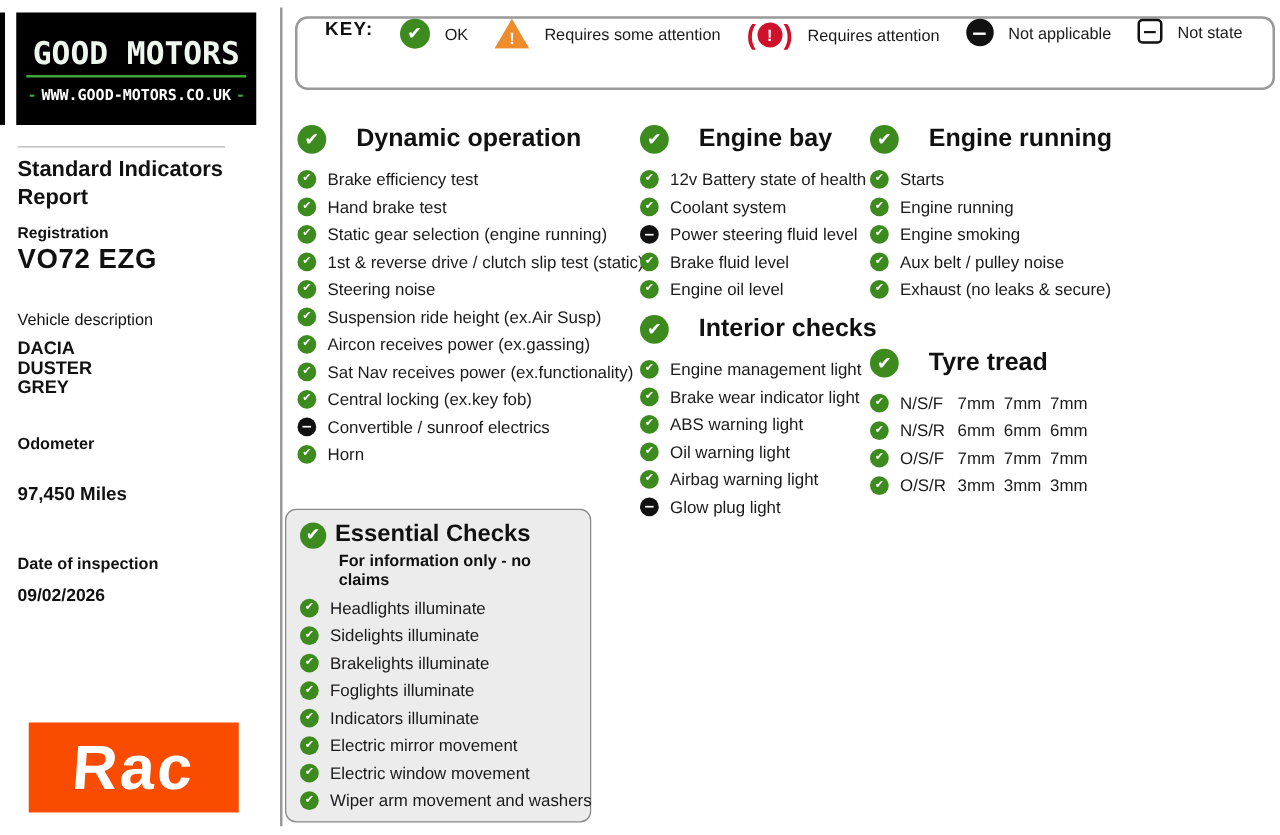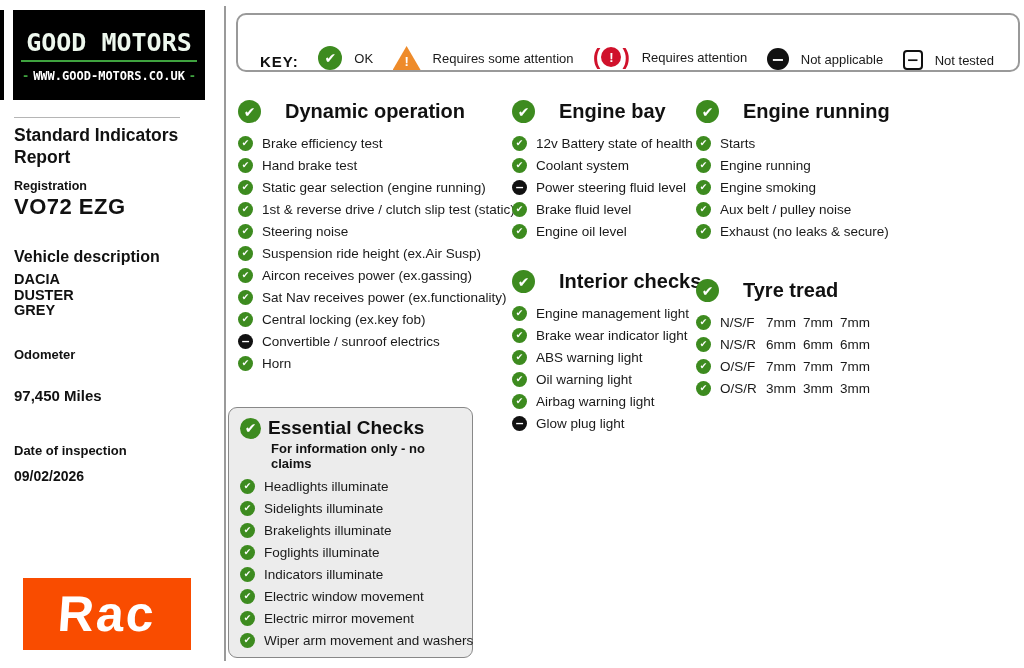--- a/index.html
+++ b/index.html
@@ -21,35 +21,35 @@
   .logo-underline{width:176px;height:2px;background:var(--logo_green);margin:3px 0 7px 0;}
   .logo-url{font-family:"DejaVu Sans Mono",monospace;font-weight:bold;font-size:12px;
     color:#fff;white-space:nowrap;display:flex;align-items:center;gap:4px;}
   .logo-url::before,.logo-url::after{content:"-";color:var(--logo_green);font-weight:bold;}
 
   .sb{position:absolute;left:14px;white-space:pre-line;}
   .hr1{position:absolute;left:14px;top:117px;width:166px;height:1px;background:#b5b5b5;}
   .report-title{top:125px;width:185px;font-size:17.5px;font-weight:bold;line-height:1.25;}
   .reg-label{top:179px;font-size:12.5px;font-weight:bold;}
   .reg-value{top:194px;font-size:22px;font-weight:bold;letter-spacing:.5px;}
-  .veh-label{top:248px;font-size:16px;font-weight:bold;}
+  .veh-label{top:248px;font-size:13px;font-weight:normal;}
   .veh-lines{top:272px;font-size:14.5px;font-weight:bold;line-height:1.08;}
   .odo-label{top:347px;font-size:13px;font-weight:bold;}
   .odo-value{top:387px;font-size:15px;font-weight:bold;}
   .doi-label{top:443px;font-size:13px;font-weight:bold;}
   .doi-value{top:468px;font-size:14px;font-weight:bold;}
 
   .rac{position:absolute;left:23px;top:578px;width:168px;height:72px;background:var(--rac_orange);
     display:flex;align-items:center;justify-content:center;}
   .rac span{color:#fff;font-weight:bold;font-size:50px;letter-spacing:2px;transform:skewX(-4deg);
     font-family:"Liberation Sans",sans-serif;}
 
   
   .keybar{position:absolute;left:236px;top:13px;width:784px;height:59px;border:2px solid #999;
-    border-radius:10px;background:#fff;display:flex;align-items:flex-end;
+    border-radius:10px;background:#fff;display:flex;align-items:flex-start;
     padding:0 24px 0 22px;justify-content:space-between;}
   .key-label{font-size:15px;font-weight:bold;letter-spacing:1px;}
   .kitem{display:flex;align-items:center;gap:12px;}
   .kitem .txt{font-size:13px;color:#1a1a1a;white-space:nowrap;}
 
   .k-ok{width:24px;height:24px;border-radius:50%;background:var(--green);color:#fff;
     display:flex;align-items:center;justify-content:center;font-family:"DejaVu Sans",sans-serif;}
   .k-ok::after{content:"✔";font-size:14px;font-weight:bold;}
   .k-tri{width:28px;height:24px;background:var(--orange);
     clip-path:polygon(50% 0,100% 100%,0 100%);position:relative;}
@@ -83,21 +83,21 @@
 
   .row{display:flex;align-items:center;gap:9px;height:22px;white-space:nowrap;}
   .ci{width:15px;height:15px;border-radius:50%;background:var(--green);color:#fff;
     display:flex;align-items:center;justify-content:center;flex:0 0 auto;
     font-family:"DejaVu Sans",sans-serif;}
   .ci::after{content:"✔";font-size:9px;font-weight:bold;}
   .row[data-status="na"] .ci,.trow[data-status="na"] .ci{background:#111;}
   .row[data-status="na"] .ci::after,.trow[data-status="na"] .ci::after{content:"−";font-size:11px;}
   .row .lbl{font-size:13.5px;color:#1a1a1a;}
 
-  .sub2{margin-top:28px;}
+  .sub2{margin-top:10px;}
   .sub3{margin-top:37px;}
 
   .trow{display:flex;align-items:center;height:22px;white-space:nowrap;}
   .trow .ci{margin-right:9px;}
   .tlabel{font-size:13.5px;color:#1a1a1a;width:46px;}
   .tval{font-size:13.5px;color:#1a1a1a;margin-right:7px;}
 
   
   .ebox{position:absolute;left:228px;top:407px;width:245px;height:251px;background:#ececec;
     border:1.5px solid #888;border-radius:9px;padding:9px 11px;}
@@ -153,21 +153,21 @@
           <span class="ac"></span>
         </span>
       <span class="txt">Requires attention</span>
     </span>
     <span class="kitem">
       <span class="k-na"></span>
       <span class="txt">Not applicable</span>
     </span>
     <span class="kitem">
       <span class="k-nt"></span>
-      <span class="txt">Not tested</span>
+      <span class="txt">Not state</span>
     </span>
   </div>
 
   <div class="col" id="col1">
     <div class="sec-h">
       <span class="hci"></span>
       <span class="ht">Dynamic operation</span>
     </div>
     <div class="row" data-status="ok">
         <span class="ci"></span>
@@ -236,25 +236,25 @@
     <div class="row" data-status="ok">
         <span class="ci"></span>
         <span class="lbl">Foglights illuminate</span>
       </div>
     <div class="row" data-status="ok">
         <span class="ci"></span>
         <span class="lbl">Indicators illuminate</span>
       </div>
     <div class="row" data-status="ok">
         <span class="ci"></span>
+        <span class="lbl">Electric mirror movement</span>
+      </div>
+    <div class="row" data-status="ok">
+        <span class="ci"></span>
         <span class="lbl">Electric window movement</span>
-      </div>
-    <div class="row" data-status="ok">
-        <span class="ci"></span>
-        <span class="lbl">Electric mirror movement</span>
       </div>
     <div class="row" data-status="ok">
         <span class="ci"></span>
         <span class="lbl">Wiper arm movement and washers</span>
       </div>
   </div>
 
   <div class="col" id="col2">
     <div class="sec-h">
       <span class="hci"></span>

